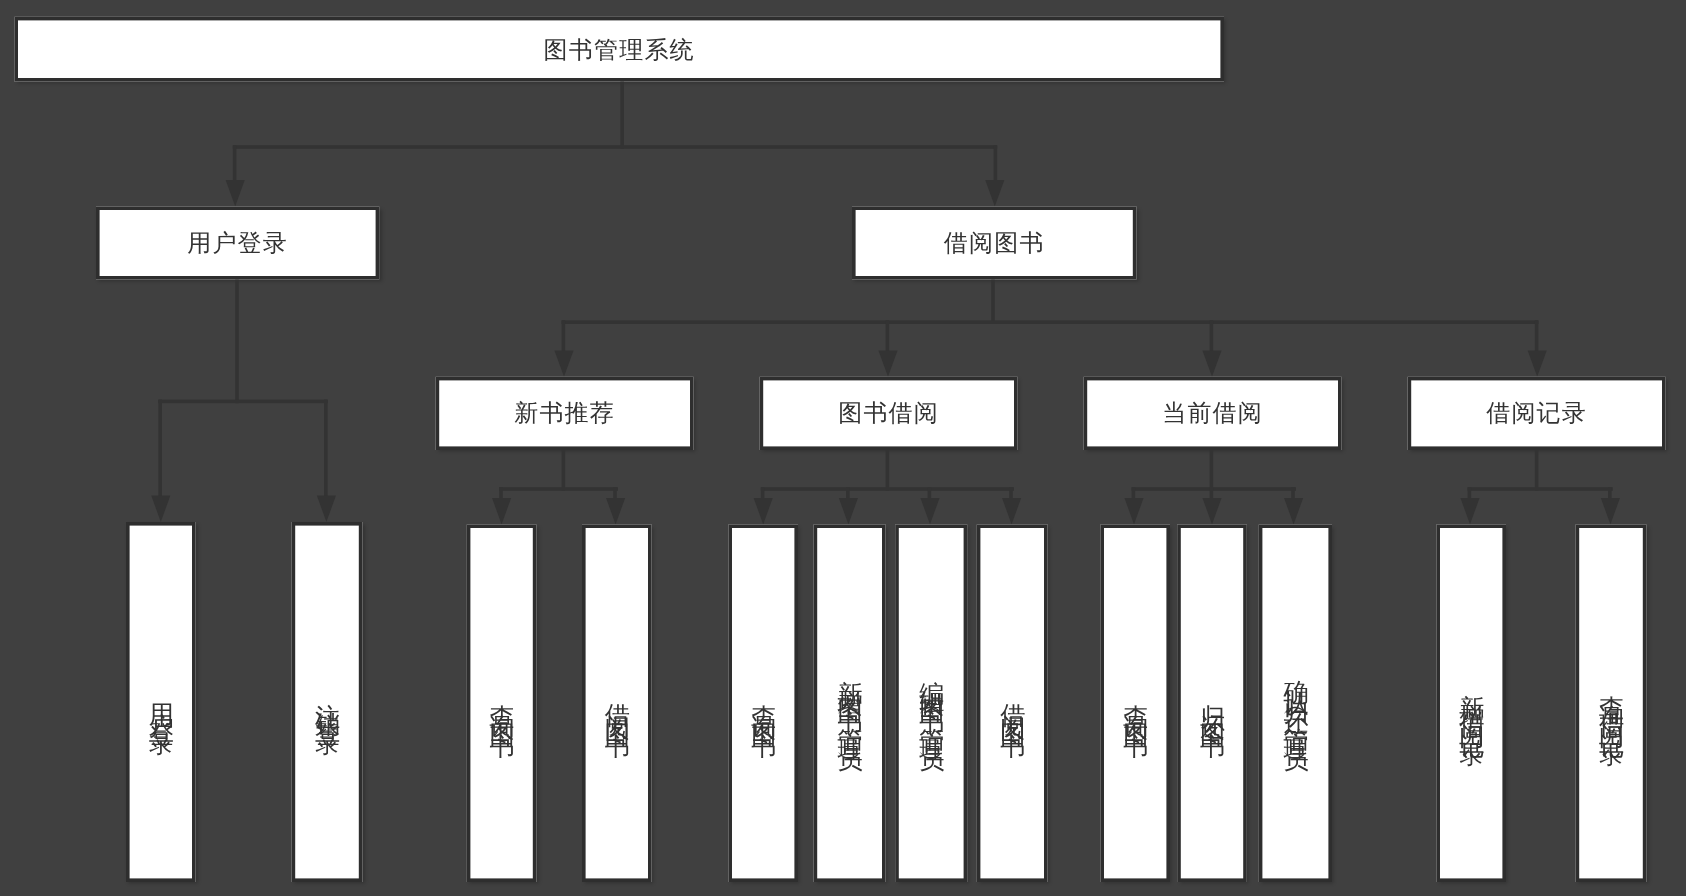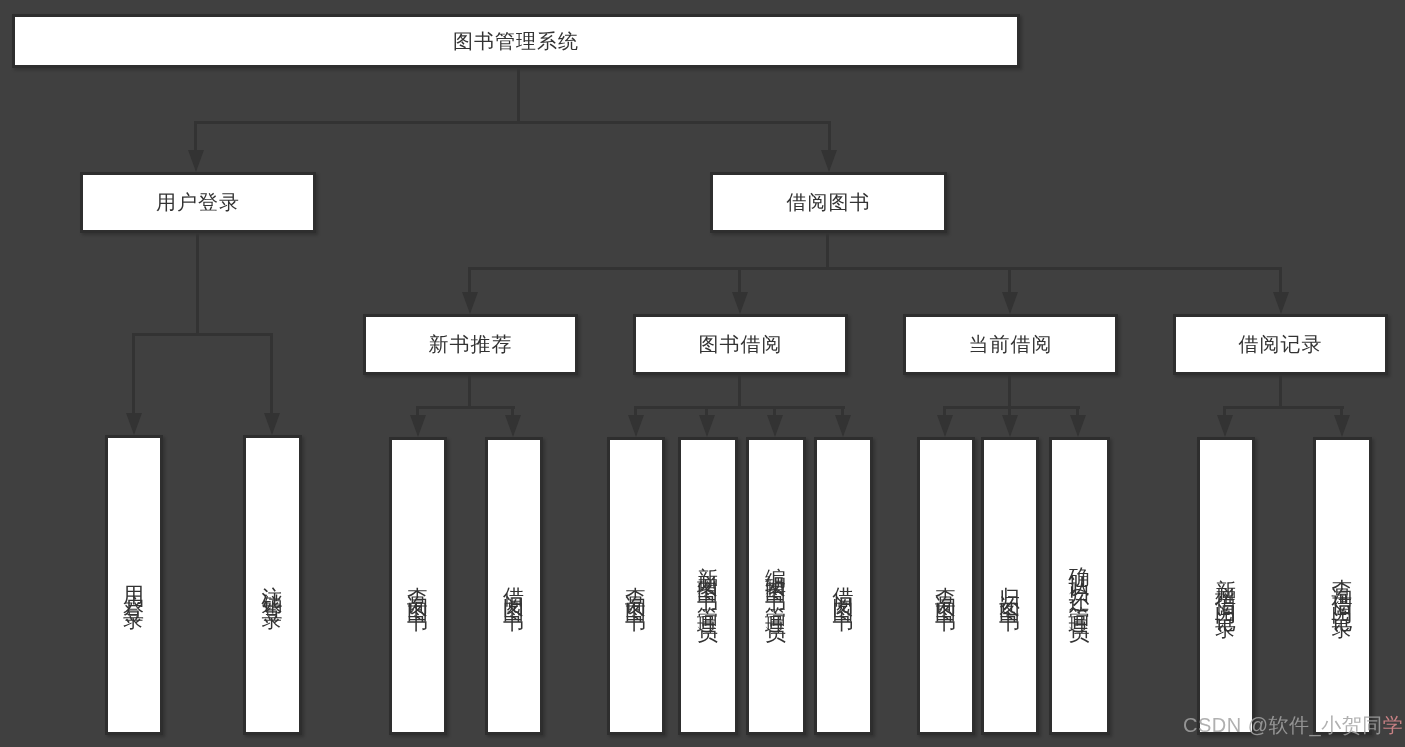--- a/index.html
+++ b/index.html
@@ -156,17 +156,14 @@
     <span>确认归还（管理员）</span>
   </div>
 
   <div class="box leaf" style="left:1197px;top:437px;width:58px;height:298px">
     <span>新增借阅记录</span>
   </div>
   <div class="box leaf" style="left:1313px;top:437px;width:59px;height:298px">
     <span>查询借阅记录</span>
   </div>
 
-  <div id="watermark">
-    <span class="wm-gray">CSDN @软件_小贺同</span><span class="wm-pink">学</span>
-  </div>
 
 </div>
 
 </body></html>

